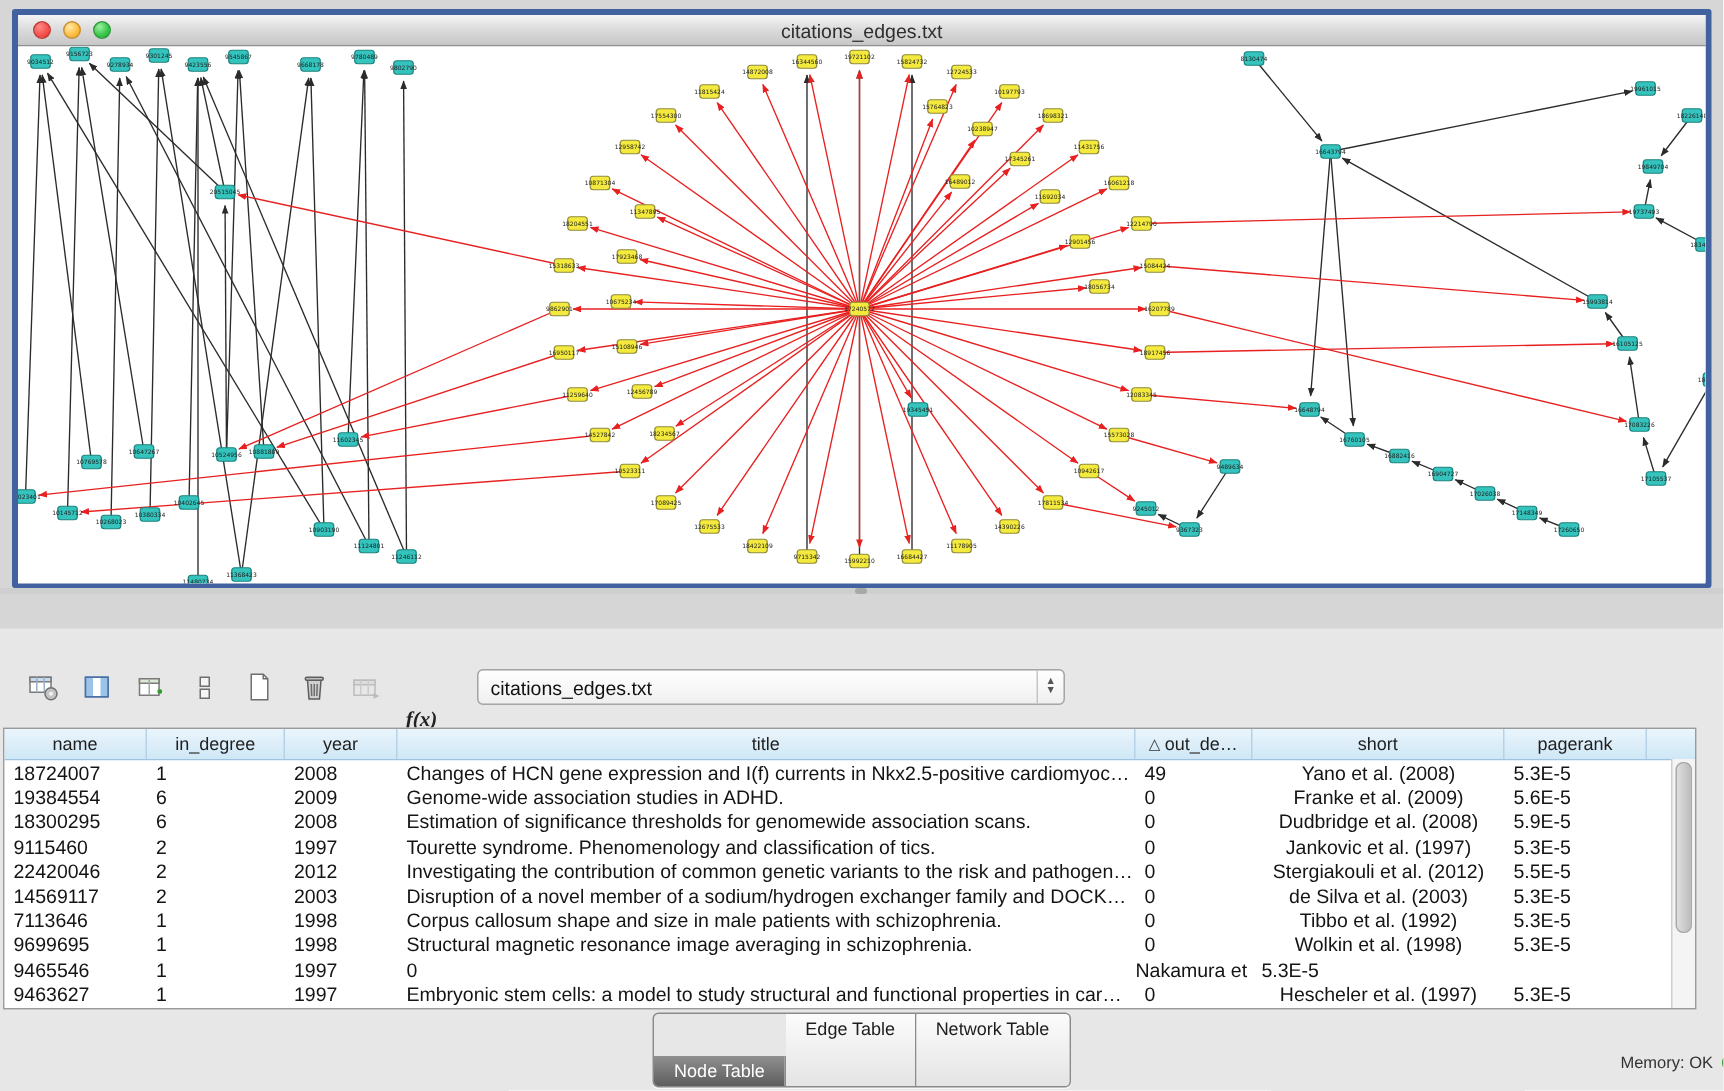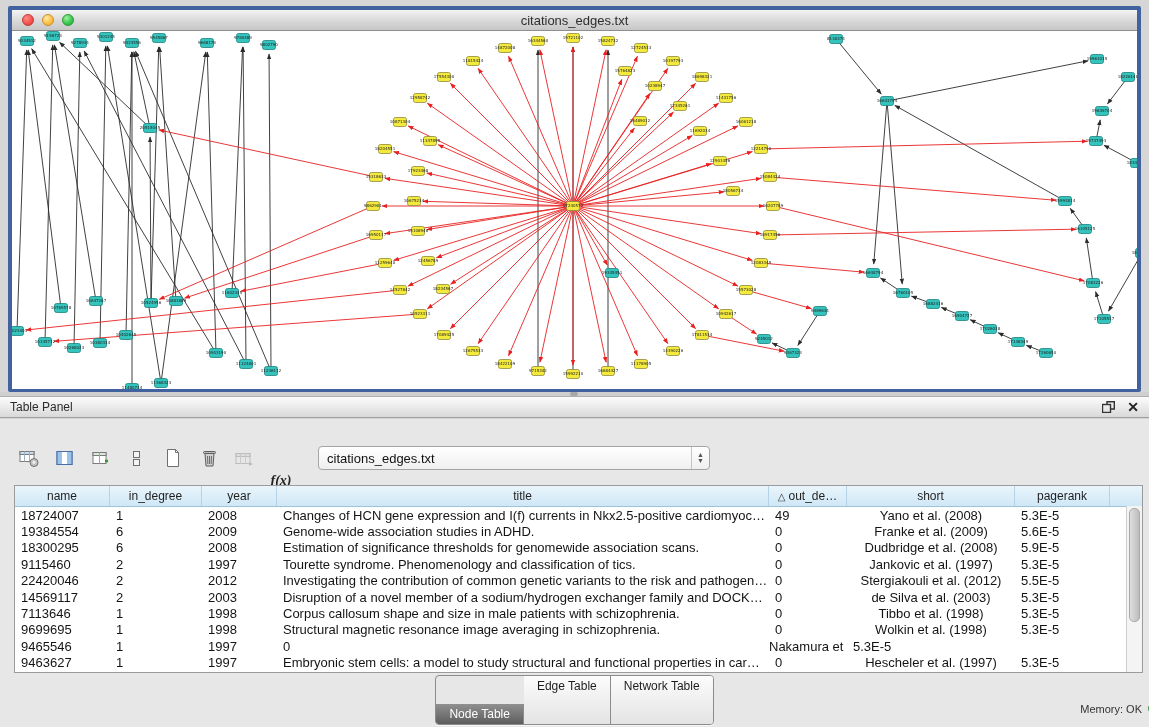--- a/index.html
+++ b/index.html
@@ -41,21 +41,21 @@
   .toolbar{position:absolute;top:26px;left:14px;display:flex;align-items:center;gap:6px;}
   .tool-btn{width:30px;height:26px;display:flex;align-items:center;justify-content:center;background:transparent;border:none;padding:0;}
   .tool-btn.disabled{opacity:.45;}
   .fx{font-family:"Liberation Serif",serif;font-style:italic;font-weight:bold;font-size:14px;color:#222;margin-top:46px;}
   .combo{margin-left:16px;width:392px;height:24px;box-sizing:border-box;background:linear-gradient(#ffffff,#efefef);
          border:1px solid #a5a5a5;border-radius:4px;display:flex;align-items:center;font-size:13px;color:#111;}
   .combo-text{flex:1;padding-left:8px;white-space:nowrap;overflow:hidden;}
   .combo-step{width:17px;height:100%;display:flex;flex-direction:column;align-items:center;justify-content:center;
               border-left:1px solid #c5c5c5;color:#555;font-size:7px;line-height:6px;}
 
-  .table-area{position:absolute;left:14px;top:66px;width:1129px;height:188px;background:#fff;
+  .table-area{position:absolute;left:2px;top:66px;width:1129px;height:188px;background:#fff;
               border:1px solid #9b9b9b;box-sizing:border-box;overflow:hidden;}
   .thead{display:grid;grid-template-columns:95px 92px 75px 492px 78px 168px 95px 1fr;height:20px;
          background:linear-gradient(#eaf5fc,#cfe7f6);border-bottom:1px solid #9fc3dd;}
   .th{display:flex;align-items:center;justify-content:center;font-size:12px;color:#1f1f1f;
       border-right:1px solid #b5d2e6;box-sizing:border-box;gap:3px;white-space:nowrap;overflow:hidden;}
   .th:last-child{border-right:none;}
   .sortglyph{font-size:10px;color:#333;}
   .tr{display:grid;grid-template-columns:95px 92px 75px 492px 78px 168px 95px 1fr;height:16.4px;align-items:center;
       font-size:13px;color:#141414;background:#fff;}
   .td{padding-left:6px;white-space:nowrap;overflow:hidden;}
@@ -605,30 +605,20 @@
             </g>
           </g>
       </svg>
     </div>
   </div>
 
   <div class="divider">
     <span class="grip"></span>
   </div>
 
-  <div class="panel-header">
-    <span>Table Panel</span>
-    <span class="panel-actions">
-      <svg width="13" height="12">
-        <rect x="0.5" y="3.5" width="8" height="8" fill="none" stroke="#333" stroke-width="1.4"></rect>
-        <path d="M5 3 L5 0.7 L12.3 0.7 L12.3 8 L9 8" fill="none" stroke="#333" stroke-width="1.4"></path>
-      </svg>
-      <span class="close-x">✕</span>
-    </span>
-  </div>
 
   <div class="panel-body">
 
     <div class="toolbar">
       <button class="tool-btn">
         <svg width="21" height="19">
           <rect x="1" y="2.5" width="14" height="10" fill="#fff" stroke="#7a7a7a"></rect>
           <rect x="1" y="2.5" width="14" height="3" fill="#c7dcee" stroke="#7a7a7a"></rect>
           <line x1="5.5" y1="2.5" x2="5.5" y2="12.5" stroke="#9ab0c4"></line>
           <line x1="10.5" y1="2.5" x2="10.5" y2="12.5" stroke="#9ab0c4"></line>
@@ -781,21 +771,21 @@
             <div class="td center">de Silva et al. (2003)</div>
             <div class="td">5.3E-5</div>
             <div class="td"></div>
           </div>
           <div class="tr">
             <div class="td">7113646</div>
             <div class="td">1</div>
             <div class="td">1998</div>
             <div class="td">Corpus callosum shape and size in male patients with schizophrenia.</div>
             <div class="td">0</div>
-            <div class="td center">Tibbo et al. (1998)</div>
+            <div class="td center">Tibbo et al. (1992)</div>
             <div class="td">5.3E-5</div>
             <div class="td"></div>
           </div>
           <div class="tr">
             <div class="td">9699695</div>
             <div class="td">1</div>
             <div class="td">1998</div>
             <div class="td">Structural magnetic resonance image averaging in schizophrenia.</div>
             <div class="td">0</div>
             <div class="td center">Wolkin et al. (1998)</div>

